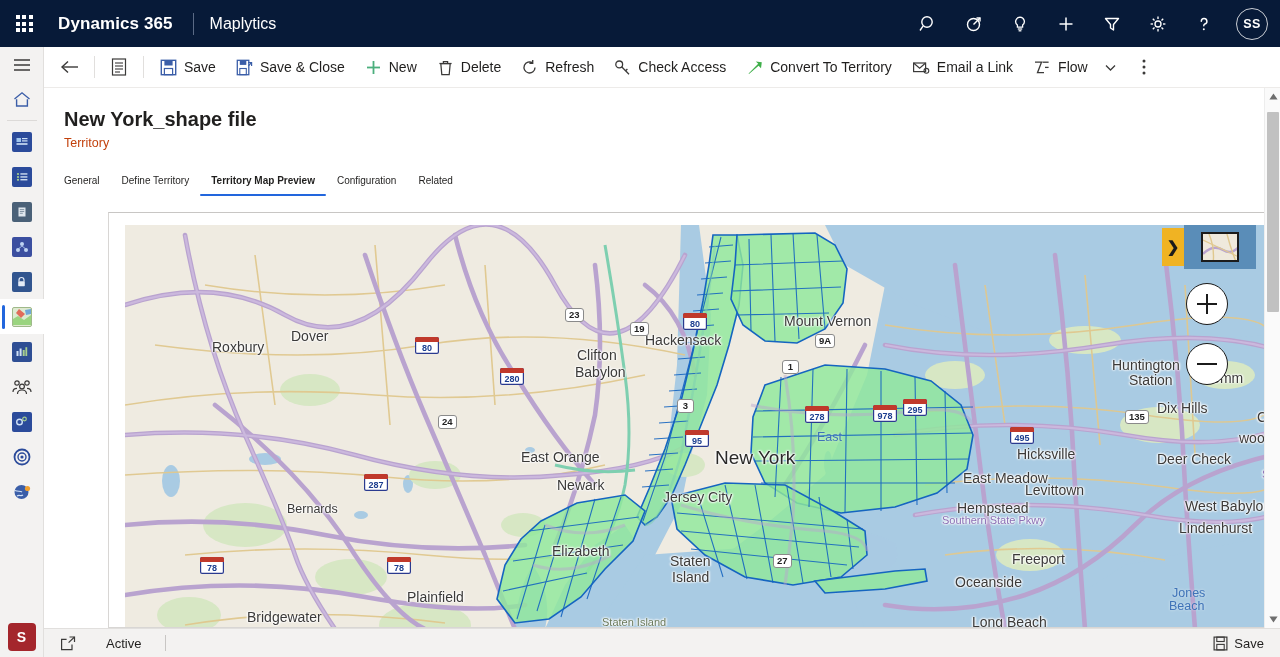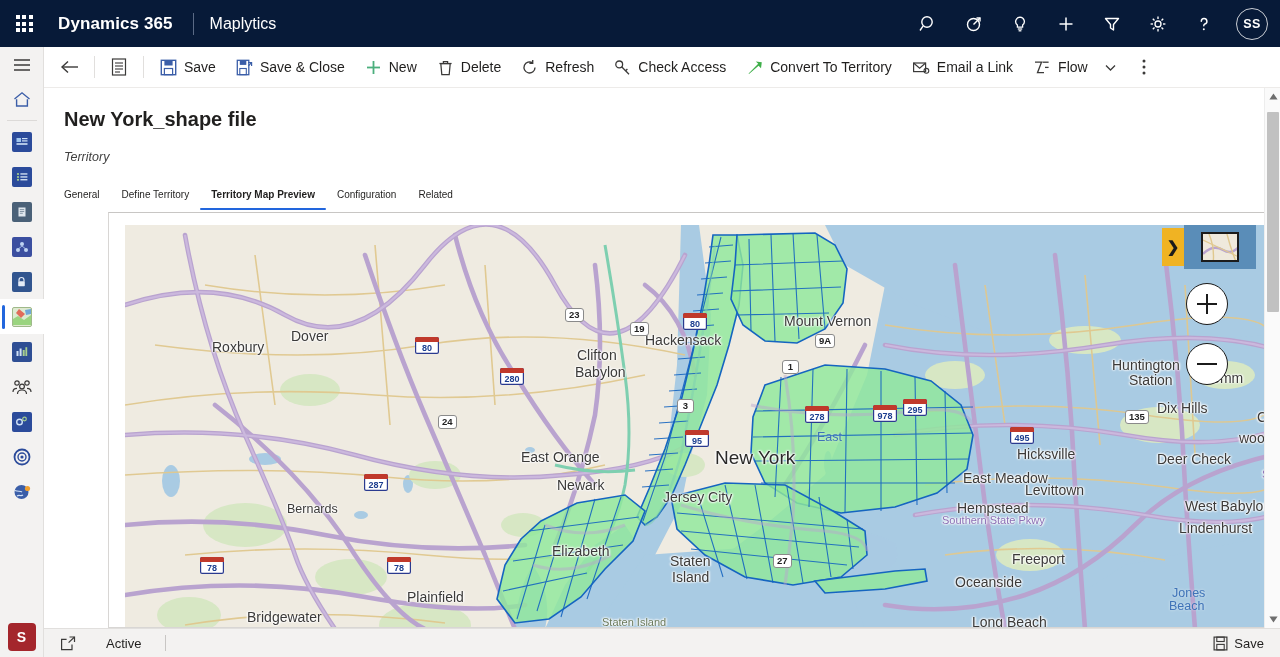--- a/index.html
+++ b/index.html
@@ -113,21 +113,21 @@
   
   .content {
     position: absolute; top: 88px; left: 44px;
     width: 1236px; height: 540px;
     background: #ffffff; overflow: hidden;
   }
   .page-head { padding: 18px 0 0 20px; }
   .page-title {
     font-size: 20px; font-weight: 600; color: #201f1e; line-height: 26px;
   }
-  .page-sub { font-size: 12.5px; color: #404040; margin-top: 18px; font-style: italic; }
+  .page-sub { font-size: 12.5px; color: #c2410c; margin-top: 4px; }
 
   
   .tabs {
     display: flex; align-items: flex-end; gap: 0;
     padding: 16px 0 0 20px; height: 46px;
   }
   .tab {
     font-size: 10px; color: #201f1e; padding: 0 11px 10px 11px;
     cursor: pointer; position: relative; white-space: nowrap; text-align: right;
   }

